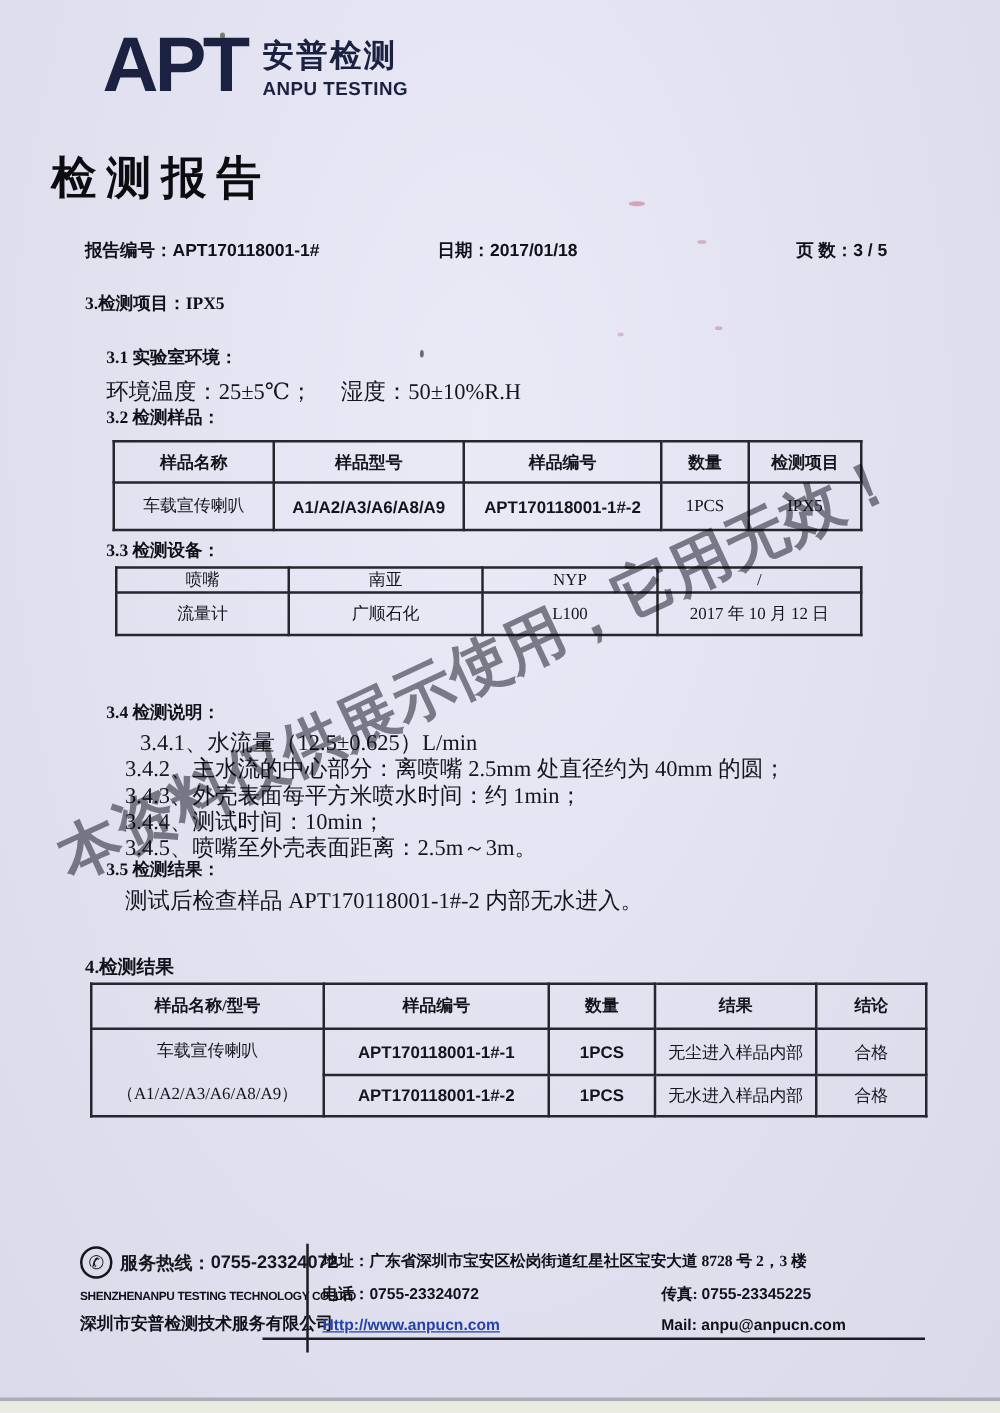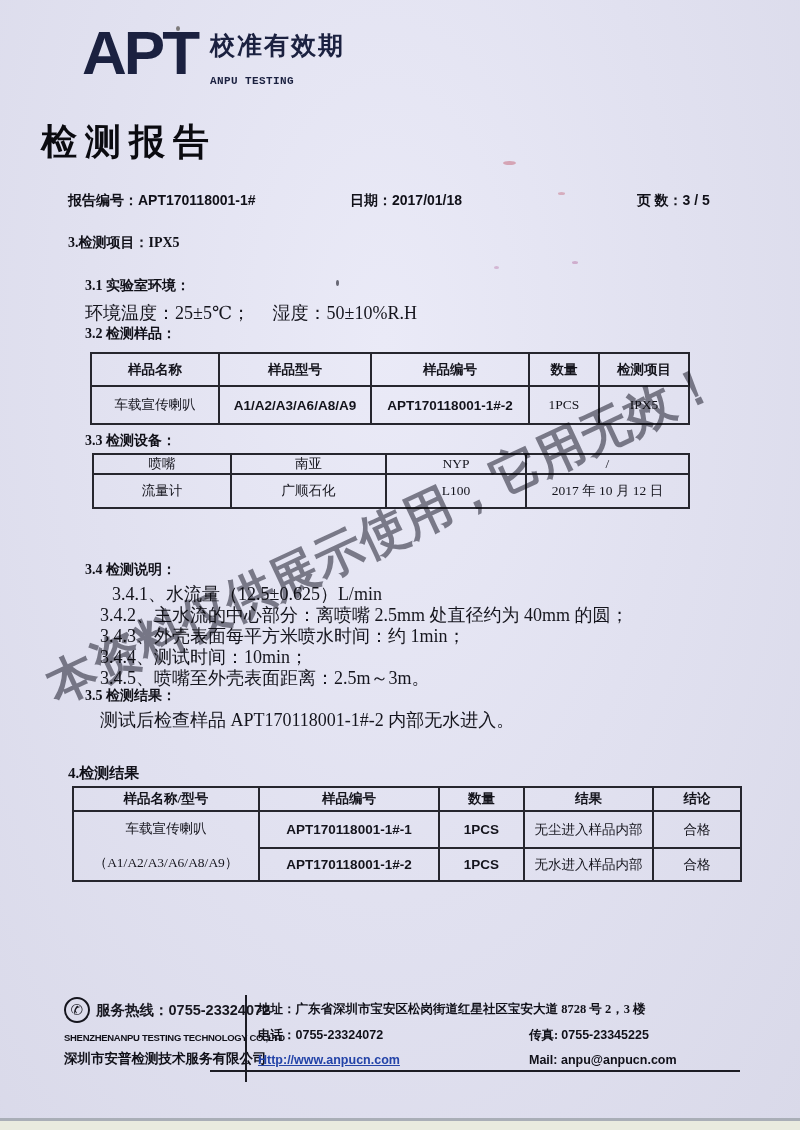--- a/index.html
+++ b/index.html
@@ -6,22 +6,22 @@
   .page{position:relative;width:800px;height:1130px;overflow:hidden;
     background:radial-gradient(ellipse at 48% 30%, #eaeaf7 0%, #e1e1f0 50%, #d9d9e9 100%);
     font-family:"Liberation Serif","DejaVu Serif",serif;color:#17171f;}
 
   
   .logo{position:absolute;left:82px;top:24px;display:flex;align-items:flex-start;}
   .logo-apt{font-family:"Liberation Sans","DejaVu Sans",sans-serif;font-weight:bold;
     font-size:62px;line-height:58px;letter-spacing:-3px;color:#1b2140;}
   .logo-right{margin-left:13px;margin-top:9px;}
   .logo-cn{font-size:25px;font-weight:bold;color:#1b2140;letter-spacing:2px;line-height:26px;}
-  .logo-en{font-family:Liberation Mono, monospace;font-size:11px;font-weight:bold;
-    color:#1b2140;margin-top:16px;letter-spacing:0.4px;}
+  .logo-en{font-family:Liberation Sans, sans-serif;font-size:15px;font-weight:bold;
+    color:#1b2140;margin-top:4px;letter-spacing:0.4px;}
 
   .title{position:absolute;left:0;right:0;top:118px;text-align:left;
     font-size:36px;font-weight:bold;letter-spacing:8px;color:#0b0b10;margin-left:41px;}
 
   .meta{position:absolute;top:192px;left:0;width:100%;font-size:14px;font-weight:bold;color:#101018;}
   .meta .m1{position:absolute;left:68px;top:0;}
   .meta .m2{position:absolute;left:350px;top:0;}
   .meta .m3{position:absolute;left:637px;top:0;}
   .sans{font-family:"Liberation Sans","DejaVu Sans",sans-serif;}
 
@@ -62,21 +62,21 @@
   .speck{position:absolute;border-radius:50%;}
 </style>
 </head>
 <body>
 
 <div class="page">
 
   <div class="logo">
     <span class="logo-apt">APT</span>
     <span class="logo-right">
-      <span class="logo-cn" style="display:block">校准有效期</span>
+      <span class="logo-cn" style="display:block">安普检测</span>
       <span class="logo-en" style="display:block">ANPU TESTING</span>
     </span>
   </div>
 
   <div class="title">检测报告</div>
 
   <div class="meta">
     <span class="m1">
       <span>报告编号：</span><span class="sans">APT170118001-1#</span>
     </span>
@@ -158,21 +158,21 @@
 
   <table style="left:72px;top:786px;width:668px;">
     <colgroup>
         <col style="width:186px">
         <col style="width:180px">
         <col style="width:85px">
         <col style="width:129px">
         <col style="width:88px">
       </colgroup>
     <tbody>
-        <tr style="height:24px">
+        <tr style="height:36px">
       <th>样品名称/型号</th>
       <th>样品编号</th>
       <th>数量</th>
       <th>结果</th>
       <th>结论</th>
     </tr>
     <tr style="height:35px">
       <td rowspan="2" class="merge-cell">
         <div>车载宣传喇叭</div>
         <div>（A1/A2/A3/A6/A8/A9）</div>

